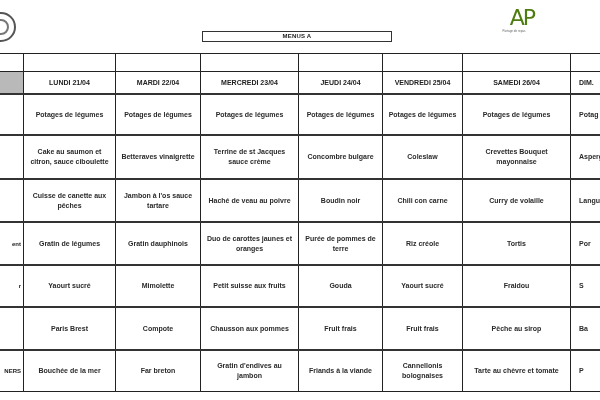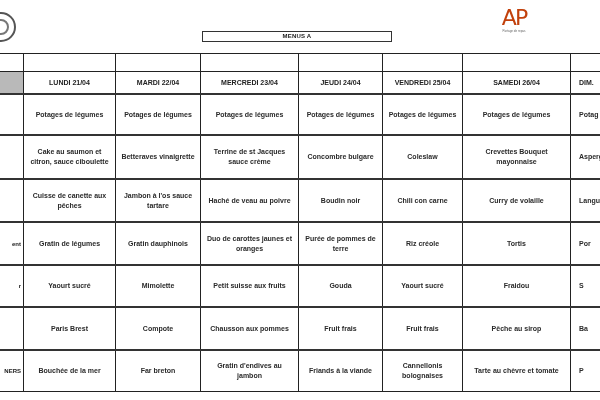--- a/index.html
+++ b/index.html
@@ -20,21 +20,21 @@
     .title-box {
       position: absolute; left: 202px; top: 31px; width: 188px; height: 9px;
       border: 1px solid #333; font-size: 6px; font-weight: bold;
       text-align: center; line-height: 9px; letter-spacing: 0.2px;
     }
     .logo-right {
       position: absolute; left: 494px; top: 7px; width: 40px; height: 30px; text-align: center;
     }
     .logo-right .mark {
       font-family: "DejaVu Sans", sans-serif; font-size: 22px; line-height: 22px;
-      color: #c2410c; letter-spacing: -2px;
+      color: #4d7c0f; letter-spacing: -2px; text-align: right;
     }
     .logo-right .sub { font-size: 3px; color: #666; line-height: 4px; }
 
     table.menu {
       position: absolute; left: -1px; top: 53px;
       border-collapse: collapse; table-layout: fixed;
       width: 620px;
     }
     table.menu td {
       border: 1px solid #222; text-align: center; vertical-align: middle;

